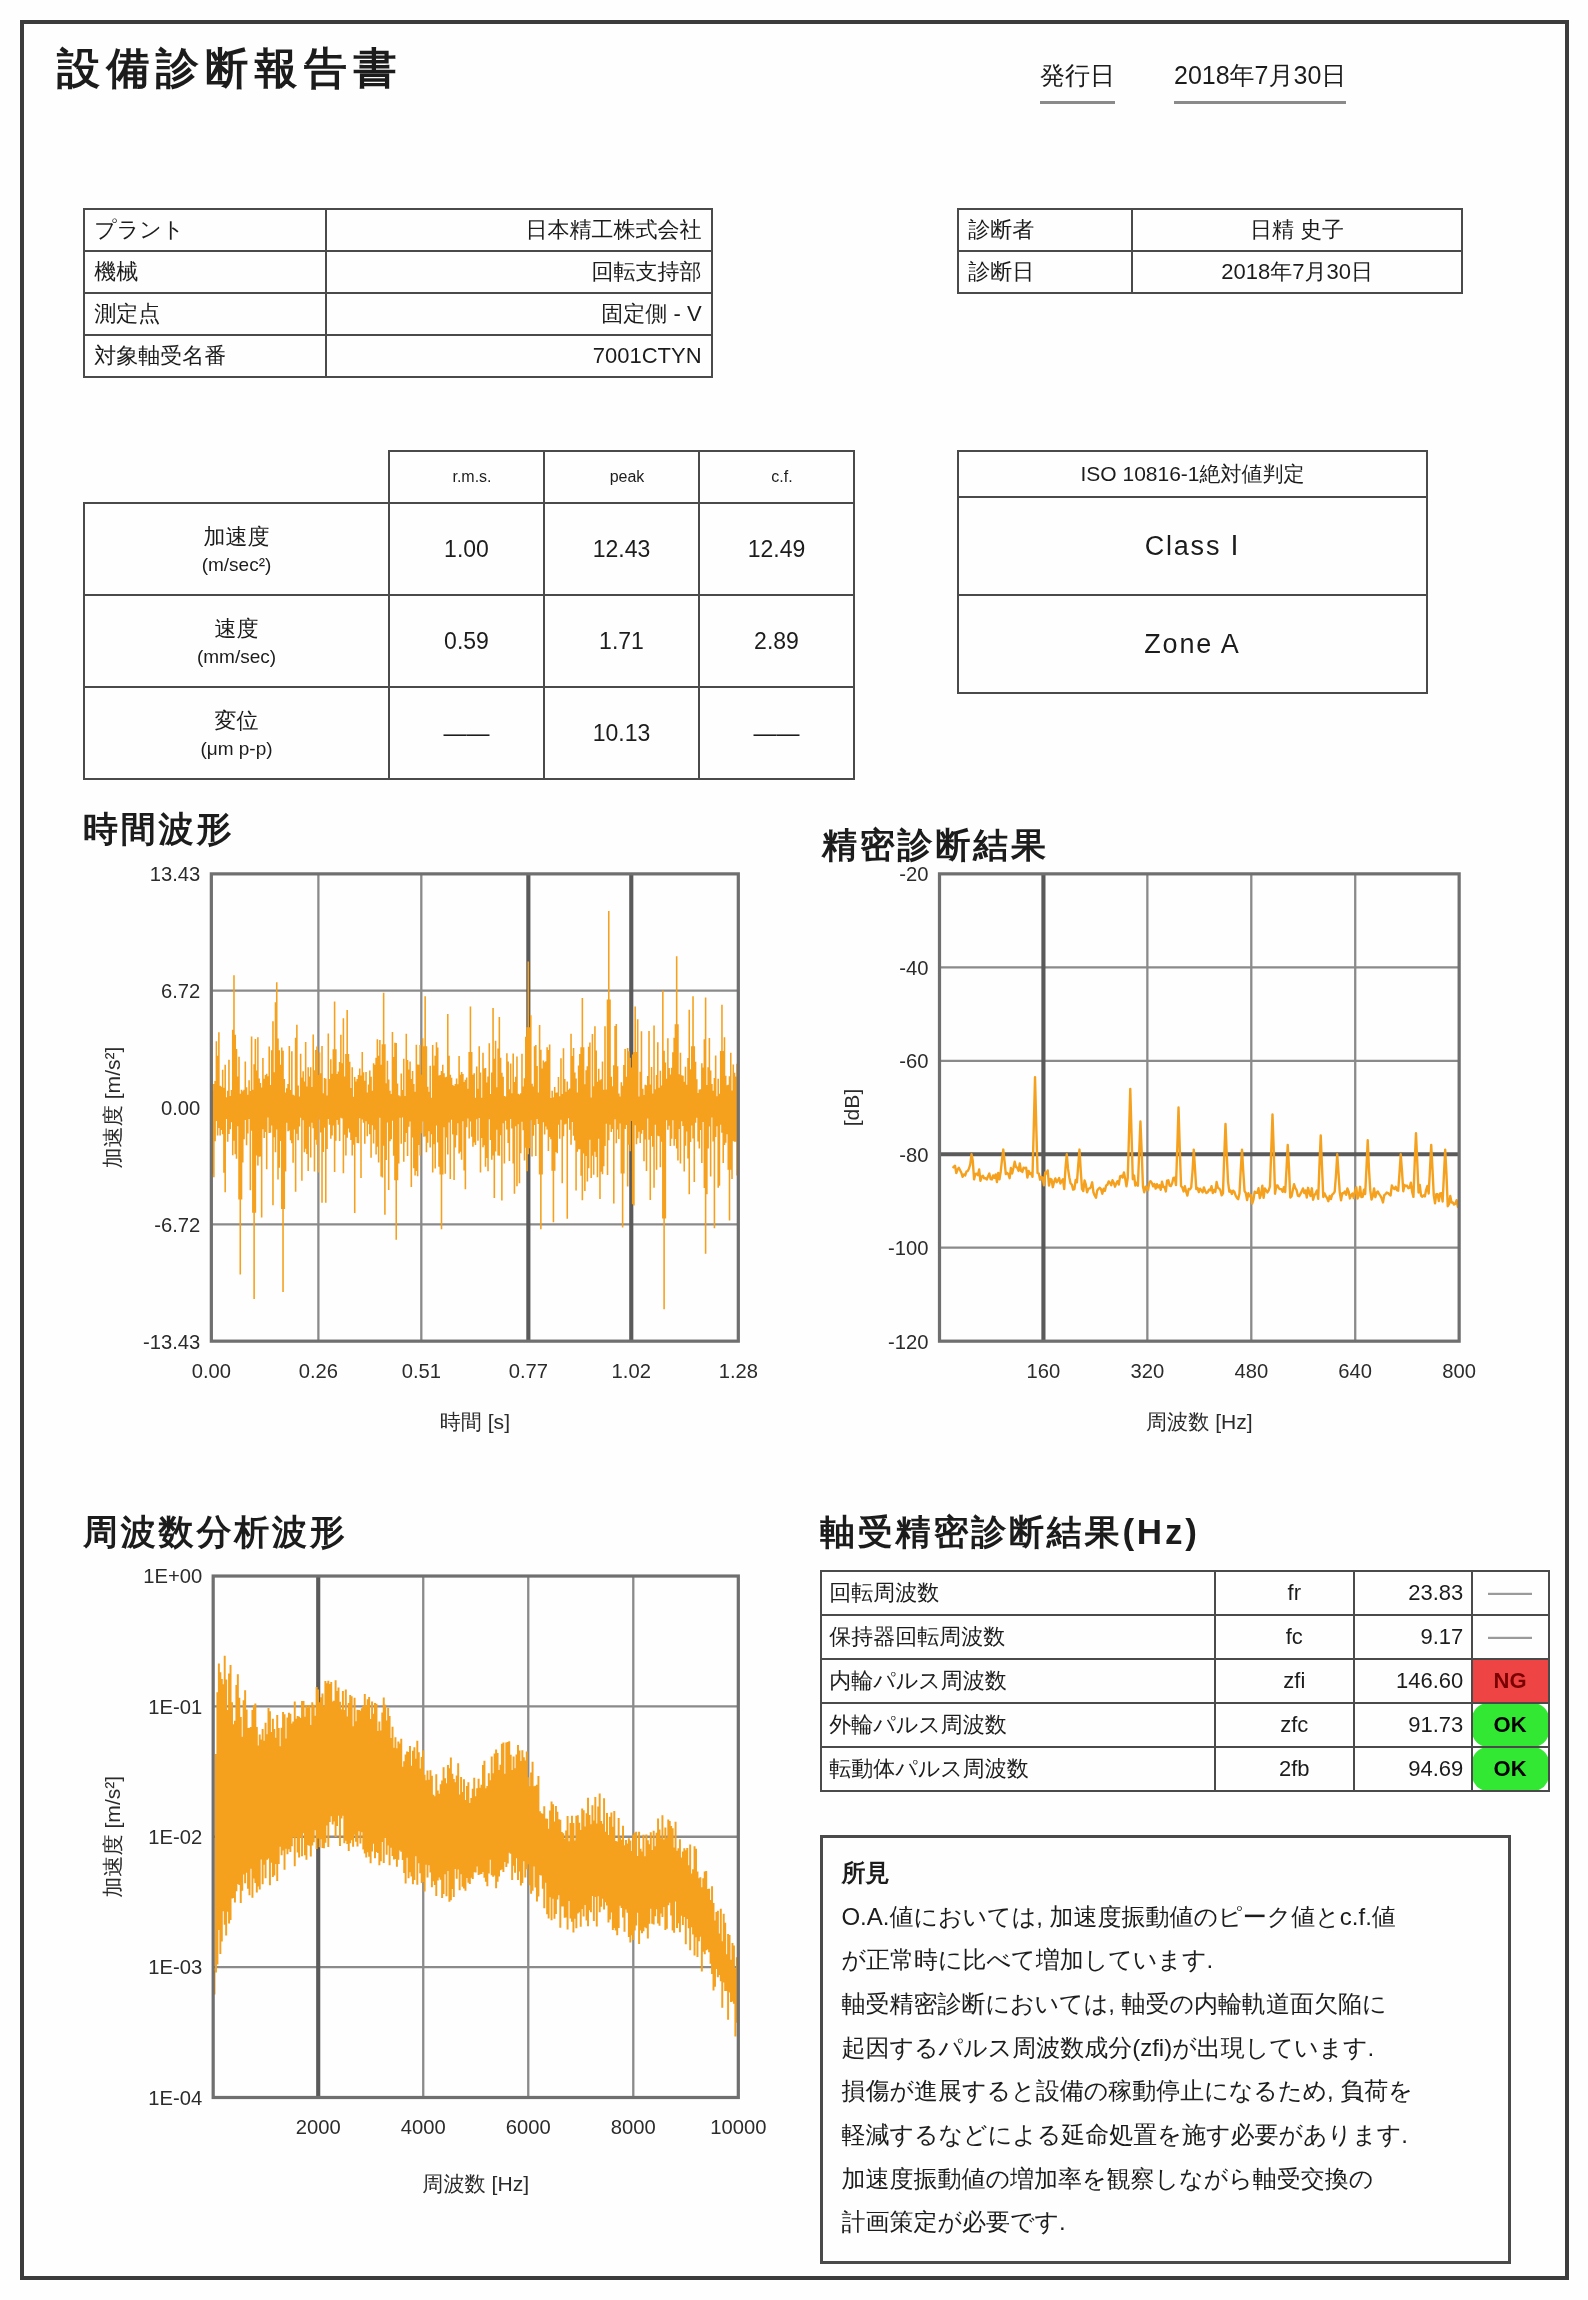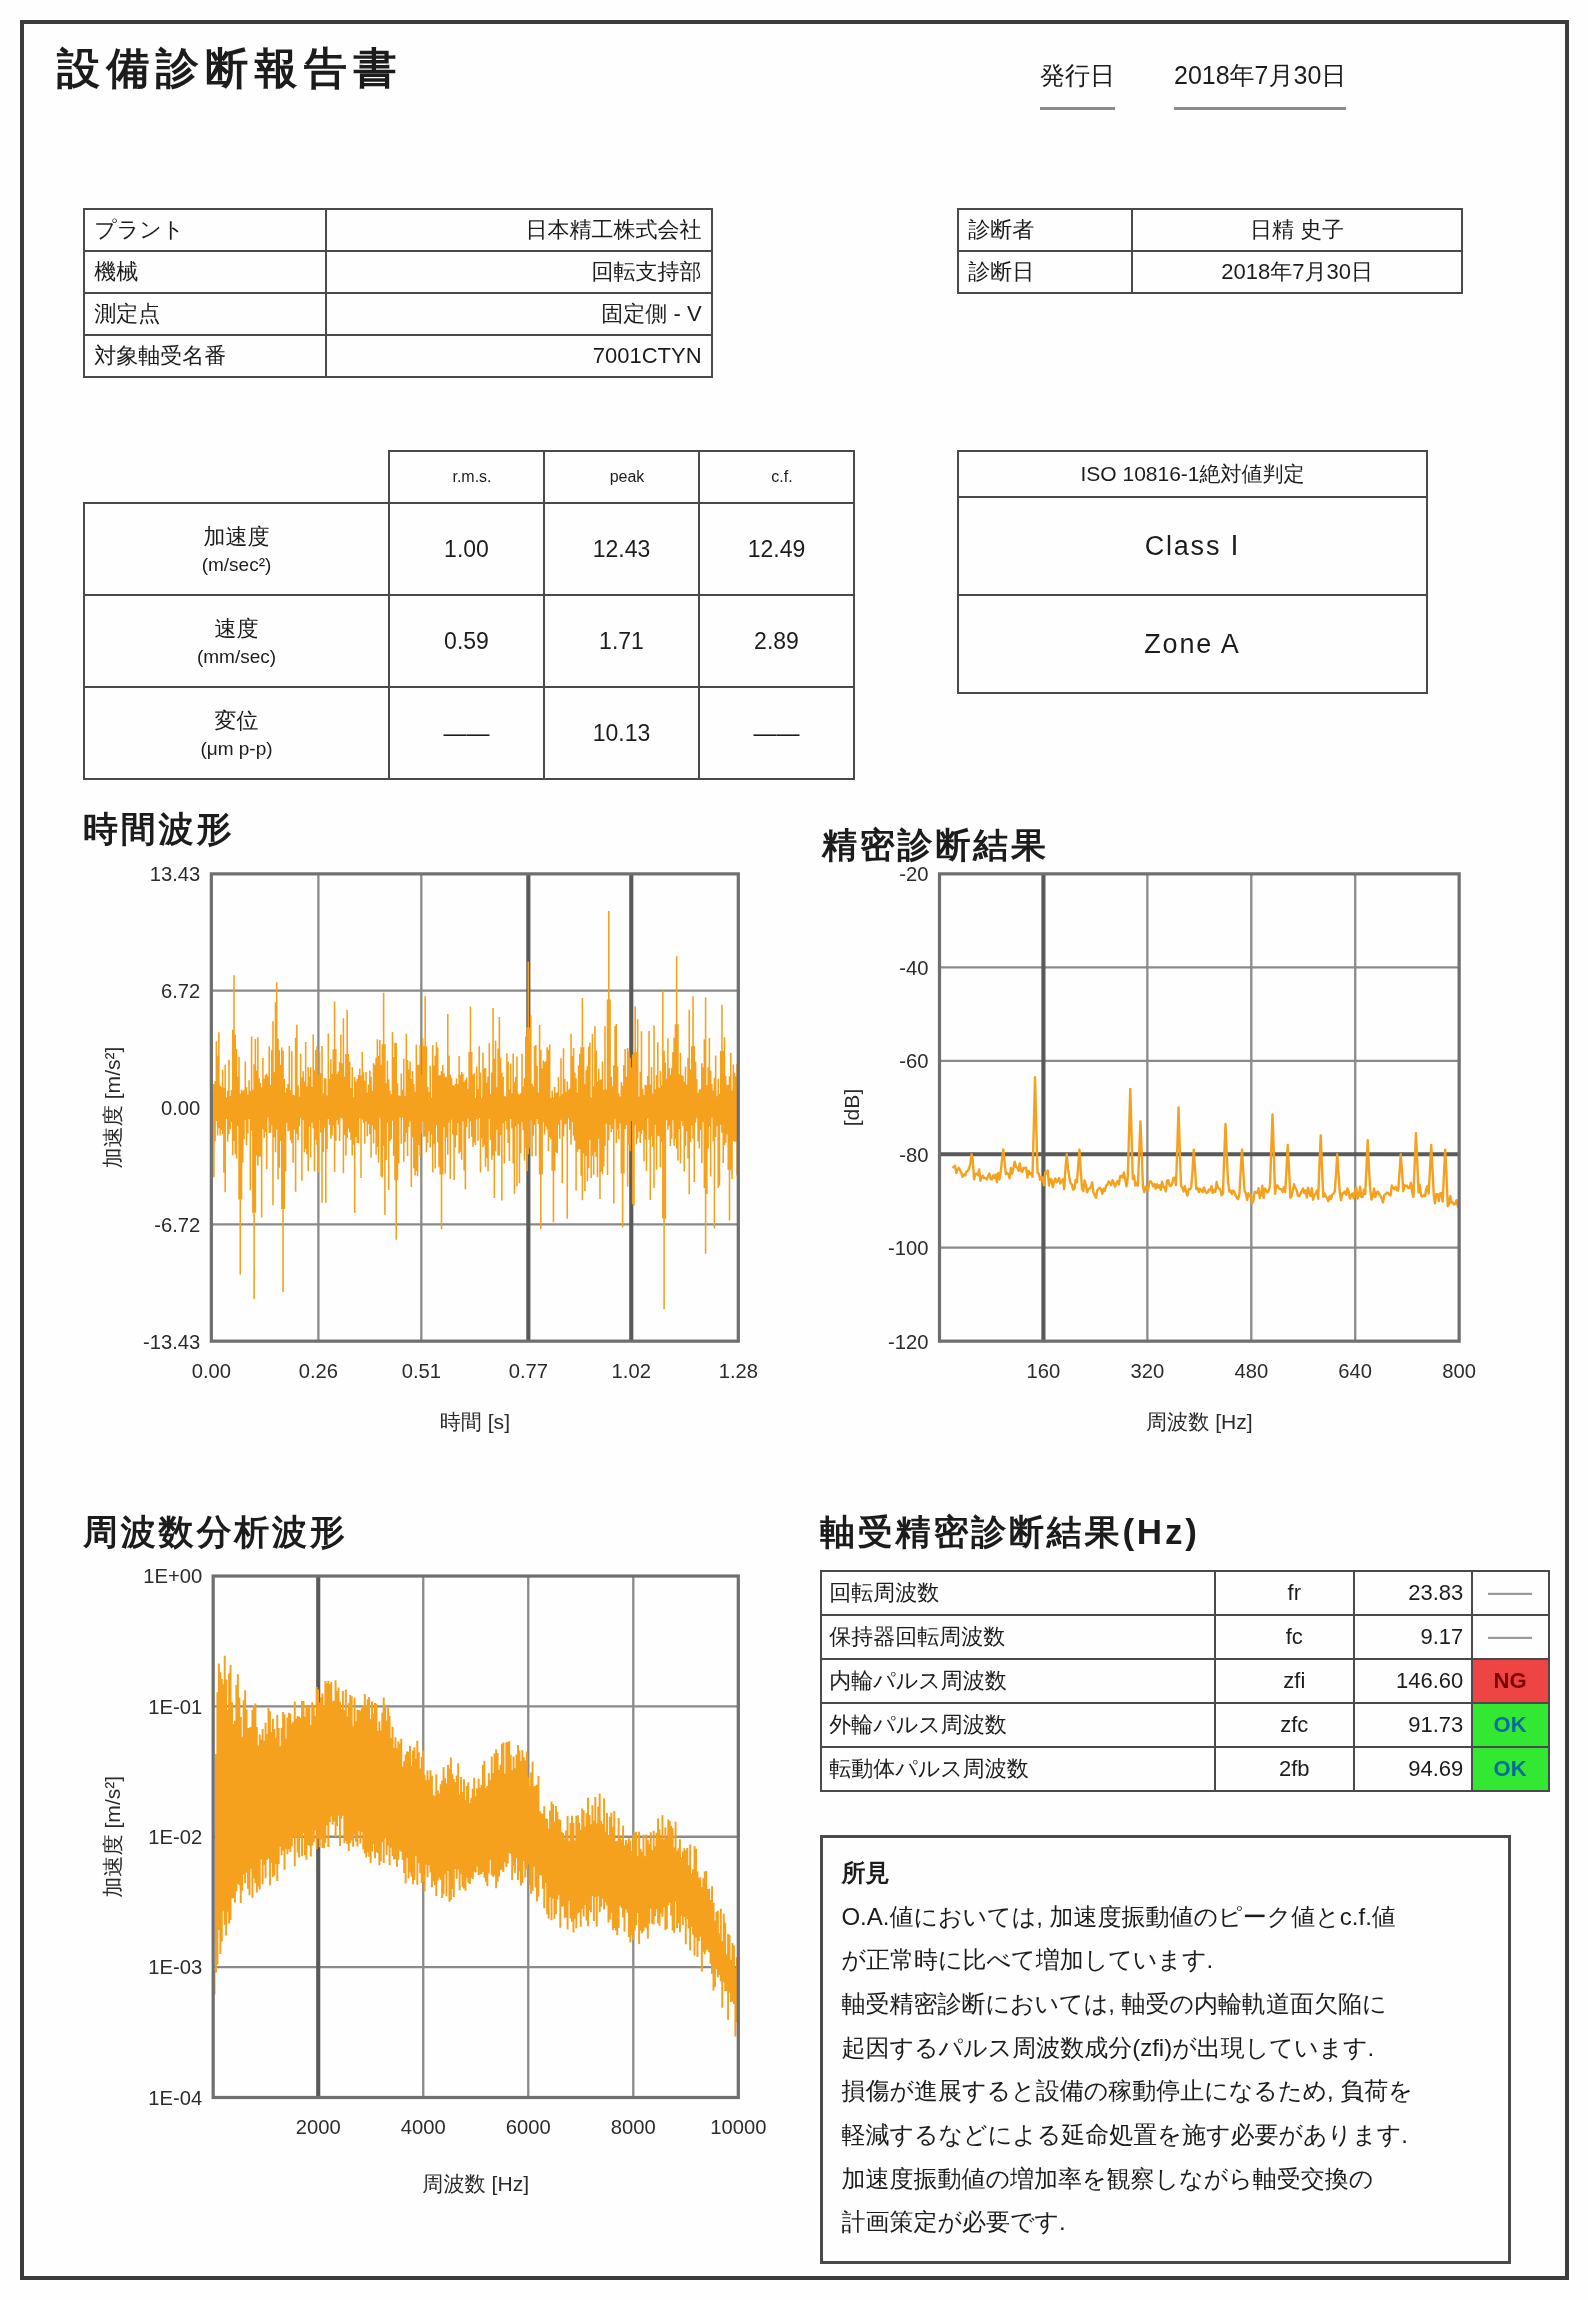--- a/index.html
+++ b/index.html
@@ -2,21 +2,21 @@
 <html style="font-size:14.7px"><head>
 <meta charset="utf-8">
 <style>
   html,body{margin:0;padding:0;background:#ffffff;}
   .page{position:relative;width:1589px;height:2300px;background:#fefefe;
         font-family:"Liberation Sans","DejaVu Sans",sans-serif;color:#1c1c1c;overflow:hidden;}
   .frame{position:absolute;left:20px;top:20px;right:20px;bottom:20px;border:4.6px solid #3c3c3c;pointer-events:none;}
   .abs{position:absolute;}
   .report-title{left:57px;top:40px;font-size:43px;font-weight:bold;letter-spacing:6.4px;}
   .issue{left:1040px;top:59px;font-size:25px;display:flex;gap:59px;}
-  .issue span{border-bottom:3.7px solid #8a8a8a;padding-bottom:15px;}
+  .issue span{border-bottom:3.7px solid #8a8a8a;padding-bottom:9px;}
   table{border-collapse:collapse;}
   td{border:2.8px solid #4a4a4a;font-size:22px;vertical-align:middle;}
   .info-tbl td{height:40px;padding:0 9.2px;}
   .info-tbl .lbl{width:222px;text-align:left;margin-top:23px;}
   .info-left .val{width:365px;text-align:right;}
   .info-right .lbl{width:154px;}
   .info-right .val{width:309px;text-align:center;}
   .meas-tbl td{text-align:center;}
   .meas-tbl .blank{border:none;}
   .meas-tbl .hdr{width:140px;height:48px;font-size:16px;padding-left:12px;}
@@ -26,21 +26,21 @@
   .iso-tbl td{text-align:center;}
   .iso-tbl .hdr{width:465px;height:42px;font-size:21px;}
   .iso-tbl .big{height:94px;font-size:27px;letter-spacing:1.8px;}
   .section-title{font-size:35px;font-weight:bold;letter-spacing:2.8px;}
   .bear-tbl td{height:40px;}
   .bear-tbl .name{width:384px;text-align:left;padding-left:7.3px;}
   .bear-tbl .sym{width:116px;text-align:center;padding-left:20px;}
   .bear-tbl .val{width:107px;text-align:right;padding-right:7.3px;}
   .bear-tbl .st{width:73px;text-align:center;font-weight:bold;color:#9a9a9a;}
   .bear-tbl .st.ng{background:#ef4444;color:#7a0000;}
-  .bear-tbl .st.ok{background:#33e833;color:#0369a1;}
+  .bear-tbl .st.ok{background:#33e833;color:#000000;border-radius:16px;}
   .findings{left:820px;top:1835px;width:648px;min-height:386px;border:3.7px solid #4a4a4a;
             padding:13px 18.4px 16.5px 18.4px;font-size:24px;line-height:1.82;}
   .findings .f-title{font-weight:bold;}
   svg{overflow:visible;display:block;}
   svg text{font-family:"Liberation Sans","DejaVu Sans",sans-serif;}
 </style>
 </head>
 <body>
 
 <div class="page">

